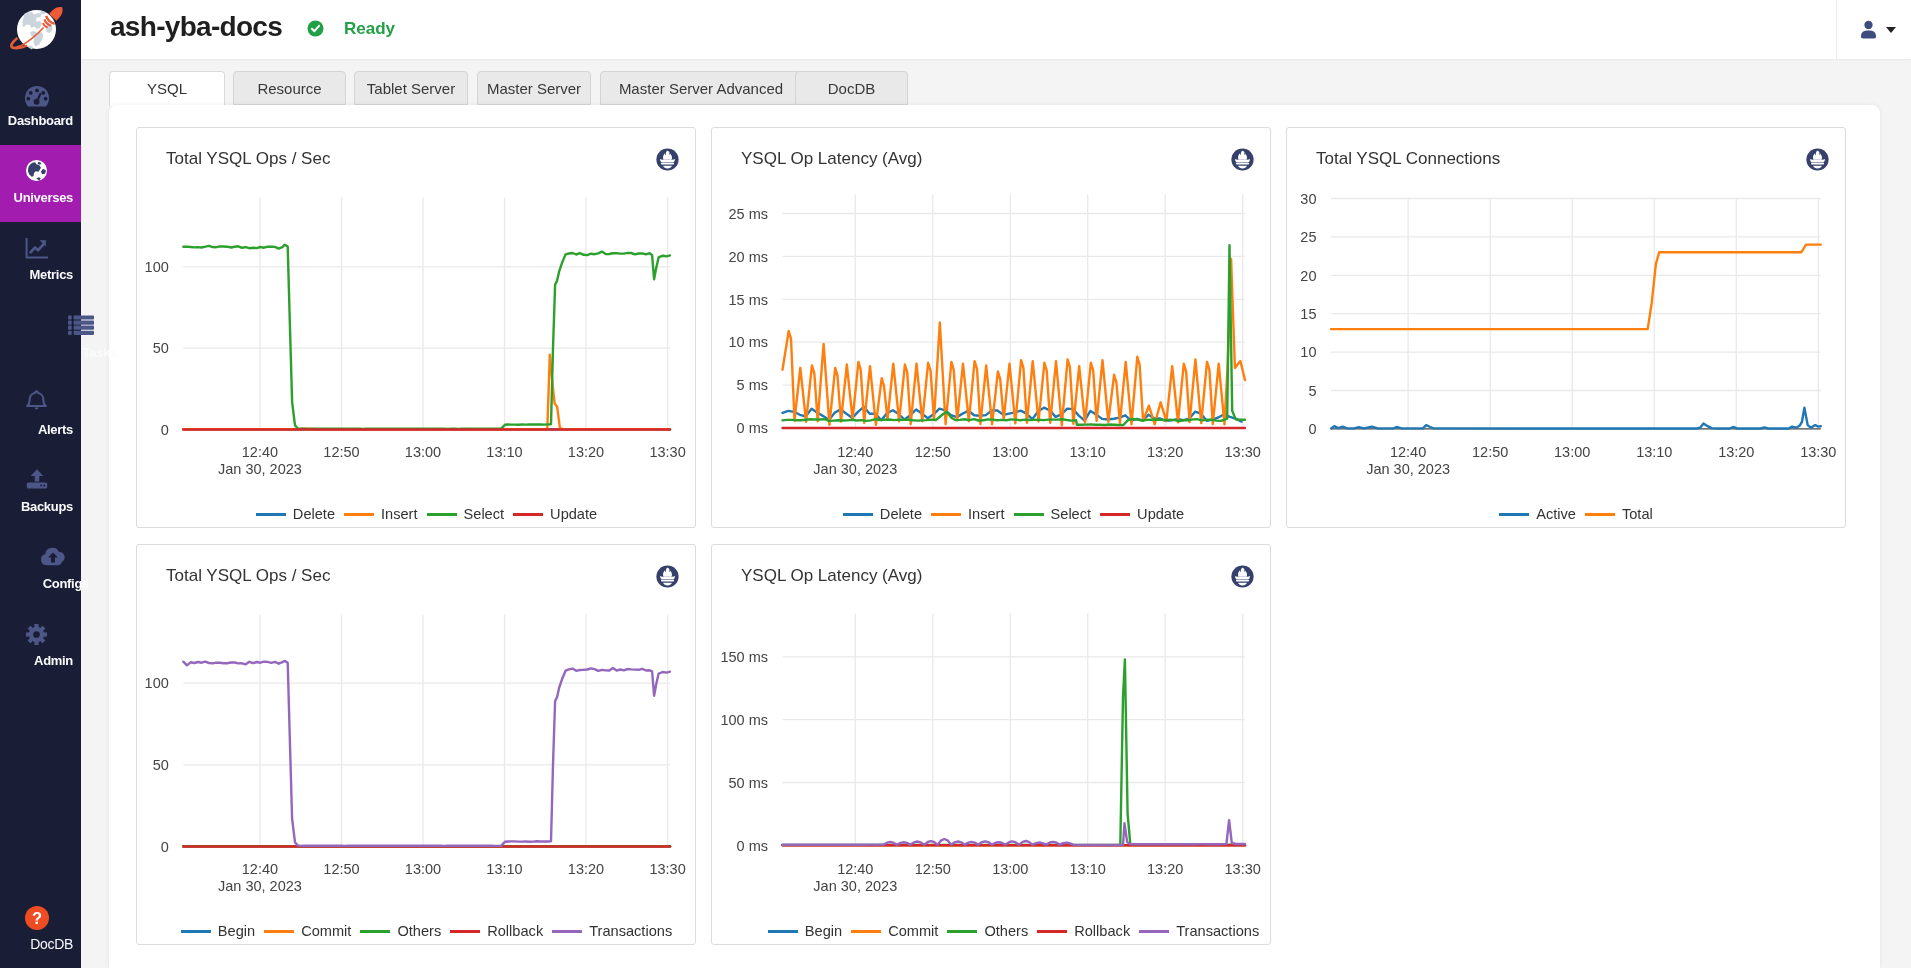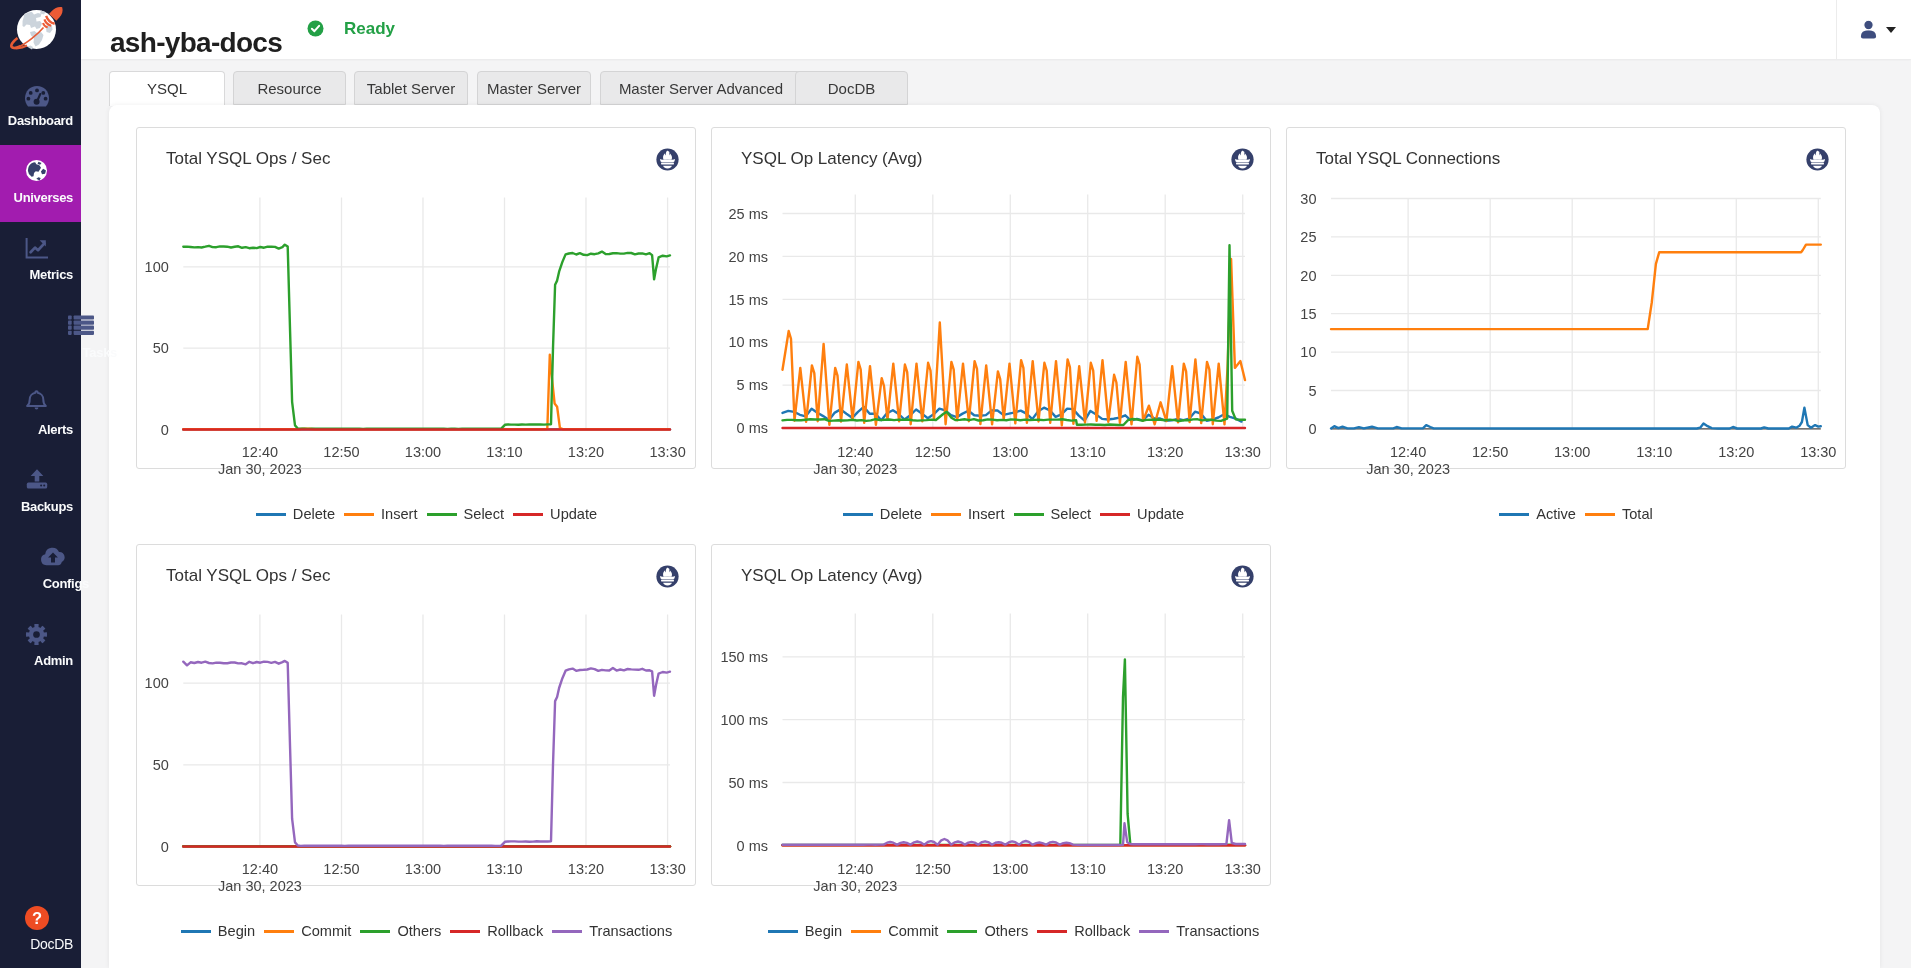--- a/index.html
+++ b/index.html
@@ -1,29 +1,29 @@
 <!DOCTYPE html>
 <html><head><meta charset="utf-8"><style>
 *{box-sizing:border-box;margin:0;padding:0}
 html,body{width:1911px;height:968px;background:#f4f4f5;font-family:"Liberation Sans",sans-serif;overflow:hidden}
 #sidebar{position:absolute;left:0;top:0;width:81px;height:968px;background:#191e36;z-index:5}
 .nav{position:absolute;left:0;width:81px;height:77px}
 .nico{position:absolute;width:73px;text-align:center}
 .nlbl{position:absolute;top:45px;width:73px;text-align:right;font-size:13px;font-weight:600;letter-spacing:-0.3px;color:#fafbfc}
 #header{position:absolute;left:81px;top:0;width:1830px;height:59px;background:#fff;z-index:4;box-shadow:0 1px 2px rgba(0,0,0,0.05)}
-#htitle{position:absolute;left:29px;top:27px;font-size:28px;font-weight:bold;color:#1f1f1f;letter-spacing:-0.7px}
+#htitle{position:absolute;left:29px;top:11px;font-size:28px;font-weight:bold;color:#1f1f1f;letter-spacing:-0.7px}
 #ready{position:absolute;left:226px;top:19px;font-size:17px;font-weight:bold;color:#23a046}
 #usep{position:absolute;right:74px;top:0;width:1px;height:59px;background:#ececec}
 #uicon{position:absolute;right:34px;top:20px}
 #caret{position:absolute;right:15px;top:27px;width:0;height:0;border-left:5px solid transparent;border-right:5px solid transparent;border-top:6px solid #222}
 #tabs{position:absolute;left:0;top:71px}
 .tab{position:absolute;top:0;height:34px;line-height:34px;text-align:center;font-size:15px;color:#383838;background:#e9e9ea;border:1px solid #d4d4d5;border-radius:4px 4px 0 0}
 .tab.active{background:#fff;border-bottom:none;height:35px;color:#333;border-color:#d9d9da}
 #panel{position:absolute;left:109px;top:105px;width:1771px;height:863px;background:#fff;border-radius:8px 8px 0 0;box-shadow:0 0 5px rgba(0,0,0,0.07);z-index:1}
-.card{position:absolute;width:560px;height:342px;background:#fff;border:1px solid #dcdcdc;border-radius:3px;z-index:2}
+.card{position:absolute;width:560px;height:401px;background:#fff;border:1px solid #dcdcdc;border-radius:3px;z-index:2}
 .ctitle{position:absolute;left:29px;top:21px;font-size:17px;color:#333}
 .prom{position:absolute;right:16px;top:20px}
 .plot{position:absolute;left:0;top:0}
 .legend{position:absolute;top:378px;display:flex;justify-content:center;align-items:center;gap:9px;font-size:14.6px;color:#333}
 .li{display:flex;align-items:center}
 .sw{display:inline-block;width:30px;height:3px;margin-right:7px}
 text{font-family:"Liberation Sans",sans-serif}
 </style></head>
 <body>
 <div id="header">

